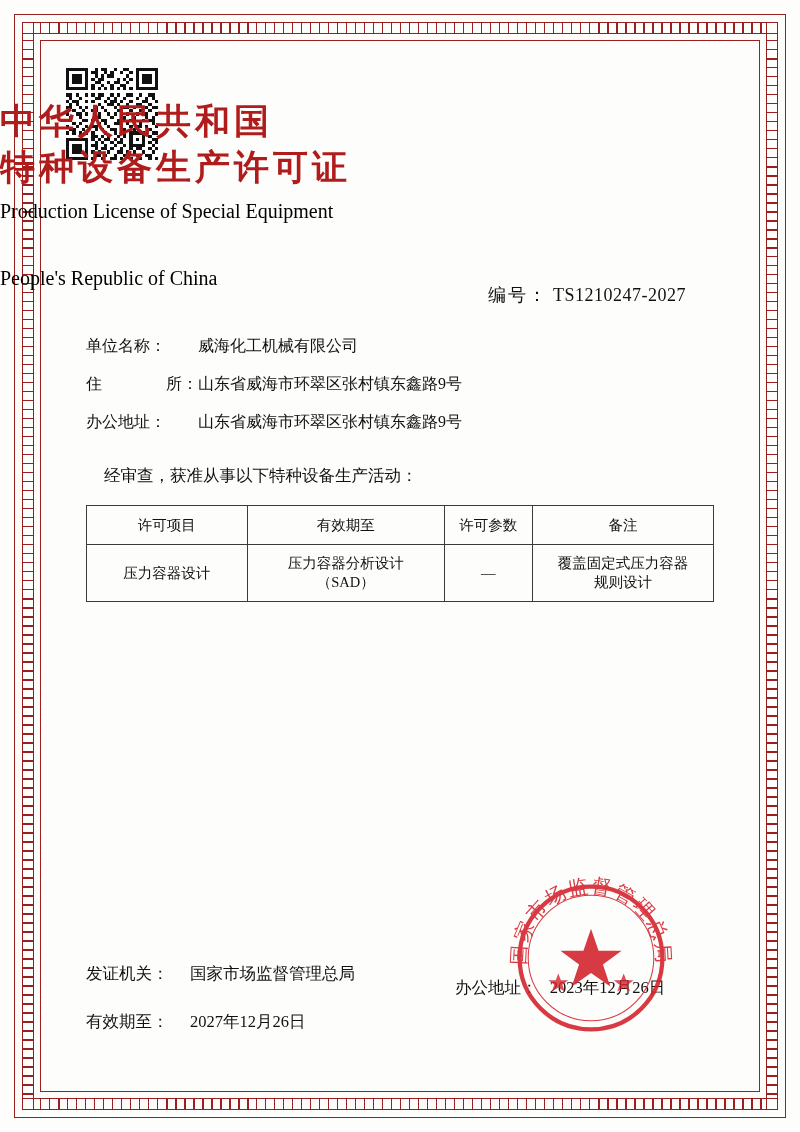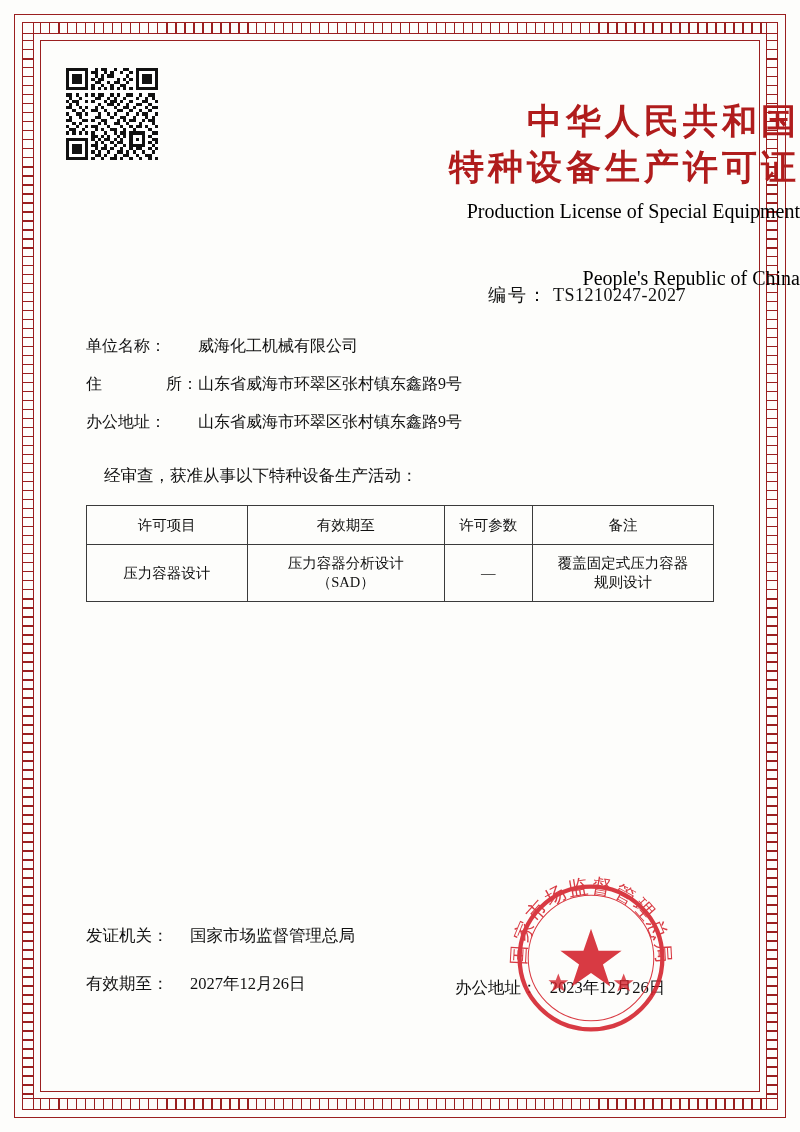--- a/index.html
+++ b/index.html
@@ -85,21 +85,21 @@
     top: 68px;
     width: 92px;
     height: 92px;
   }
 
   
   .titles {
     position: absolute;
     left: 0; right: 0;
     top: 98px;
-    text-align: right;
+    text-align: left;
   }
   .title-cn {
     color: #b01c1c;
     font-size: 35px;
     font-weight: bold;
     letter-spacing: 4px;
     line-height: 46px;
     font-family: "DejaVu Serif", serif;
   }
   .title-en {
@@ -187,21 +187,21 @@
     text-align: left;
     padding-left: 6px;
     line-height: 19px;
   }
   td.subitem { line-height: 19px; margin-left: 37px; }
 
   
   .footer {
     position: absolute;
     left: 86px;
-    top: 925px;
+    top: 963px;
     width: 640px;
     font-size: 16.5px;
     color: #111;
   }
   .footer-row {
     display: flex;
     align-items: baseline;
     margin-bottom: 26px;
   }
   .footer-label {

